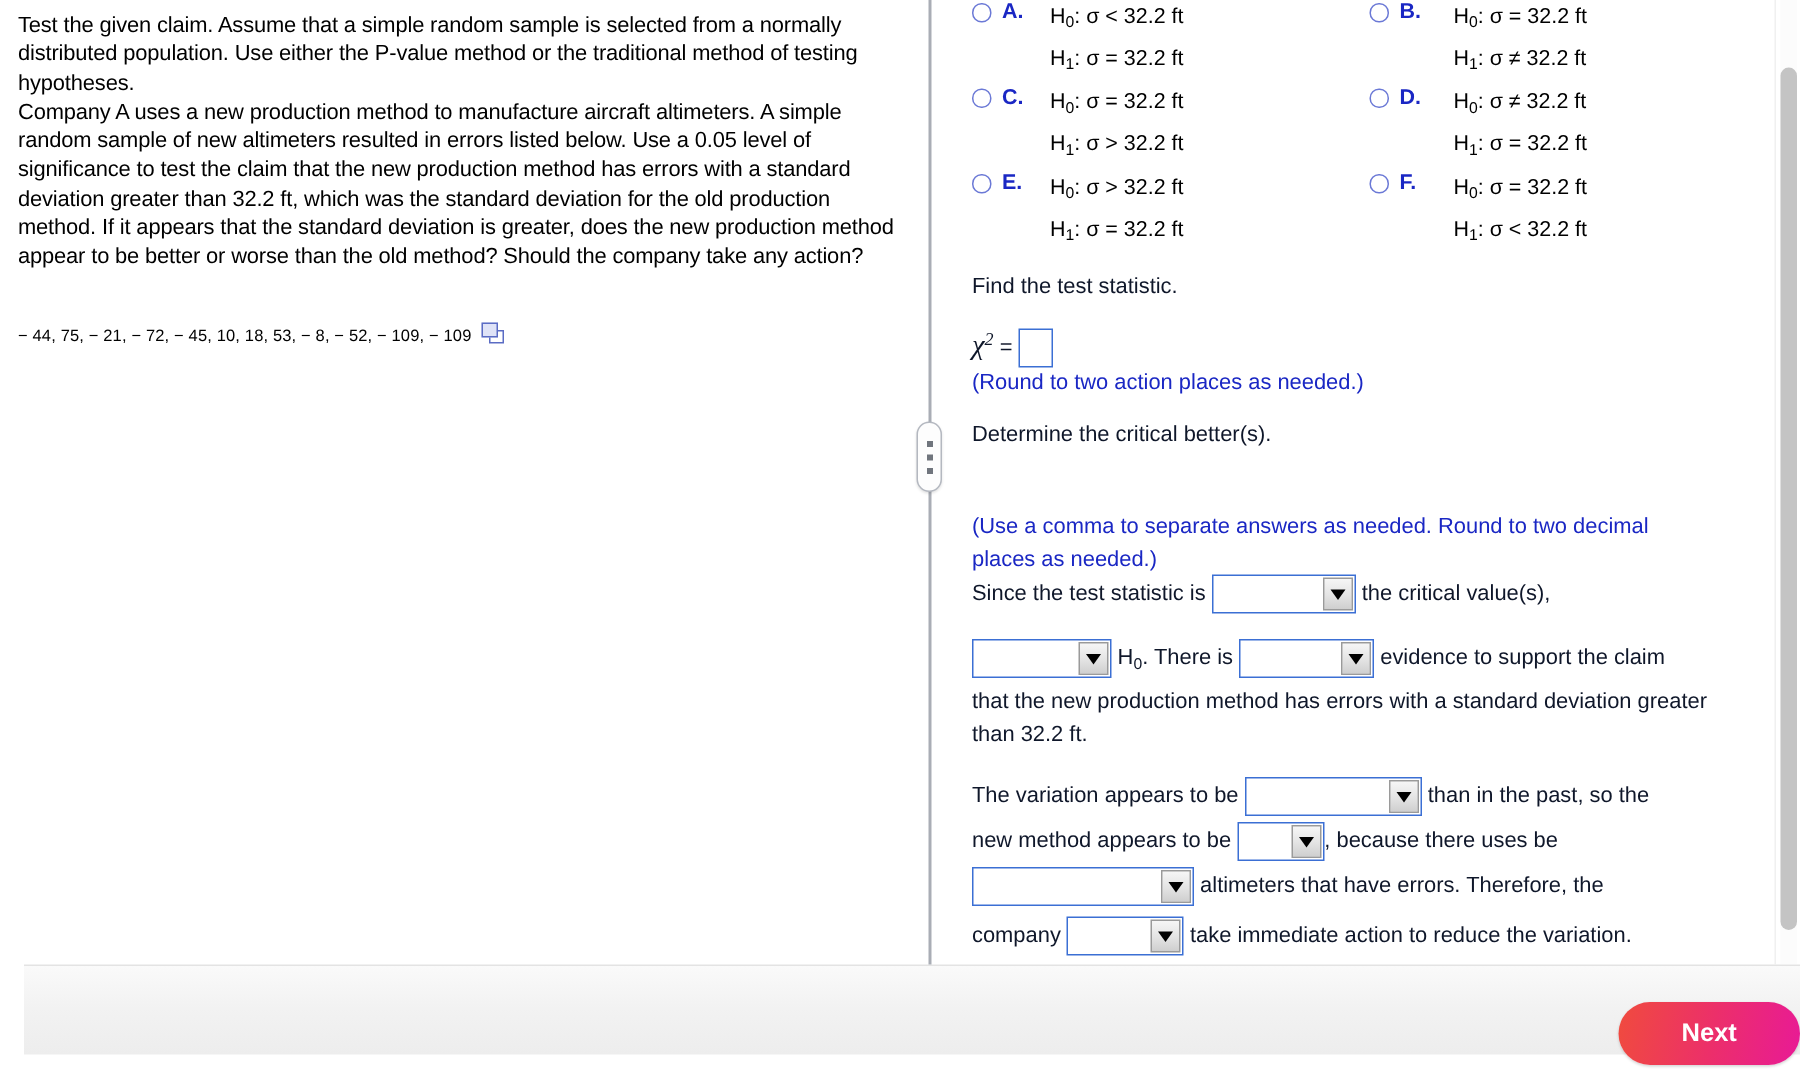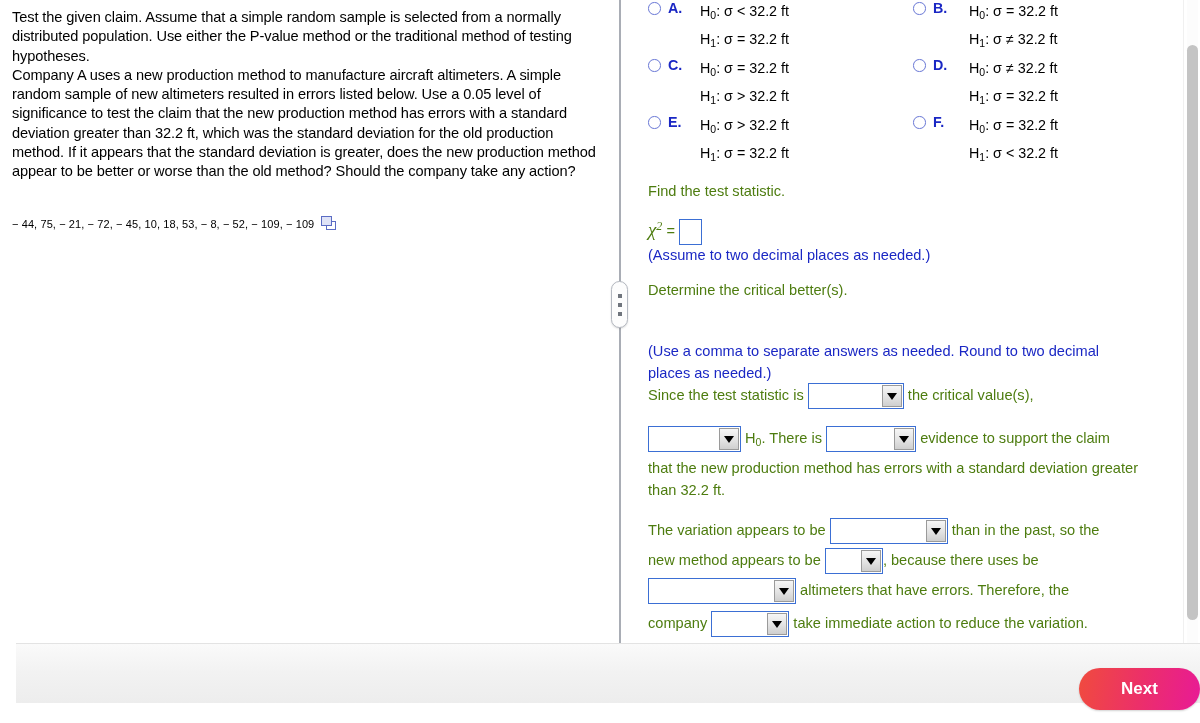--- a/index.html
+++ b/index.html
@@ -204,21 +204,21 @@
   }
   .mc-col-b .mc-body { left: 56px; }
   .sub { font-size: 10.5px; vertical-align: -3px; }
 
   
   .blk {
     position: absolute;
     left: 26px;
     font-size: 14.6px;
     line-height: 21.5px;
-    color: #4d7c0f;
+    color: #0f172a;
   }
   .blue { color: #1a27c4; }
 
   .chi {
     font-family: "Liberation Serif", serif;
     font-style: italic;
     font-size: 19px;
   }
   .chi-sup {
     font-family: "Liberation Serif", serif;
@@ -379,21 +379,21 @@
         </div>
 
         <div class="blk" style="top:181px;">Find the test statistic.</div>
 
         <div class="blk" style="top:216px;text-align:right;">
           <span class="chi">χ</span><span class="chi-sup">2</span>
           <span>=</span>
           <span class="ansbox tall"></span>
         </div>
 
-        <div class="blk blue" style="top:245px;">(Assume to two decimal places as needed.)</div>
+        <div class="blk blue" style="top:245px;">(Round to two action places as needed.)</div>
 
         <div class="blk" style="top:280px;">Determine the critical better(s).</div>
 
 
         <div class="blk blue" style="top:341px; width:495px;">(Use a comma to separate answers as needed. Round to two decimal places as needed.)</div>
 
         <div class="blk" style="top:383px; width:520px;">
           <span>Since the test statistic is</span>
           <span class="dd" style="width:96px;"><span></span><span class="arrowbtn"></span></span>
           <span>the critical value(s),</span>

